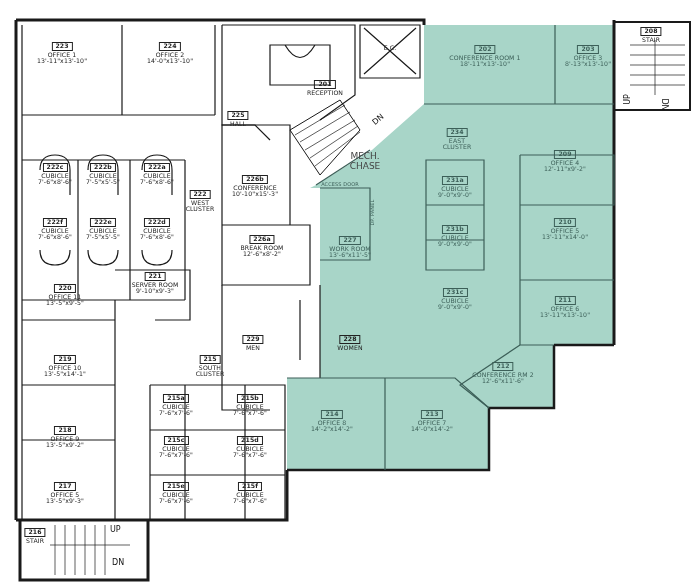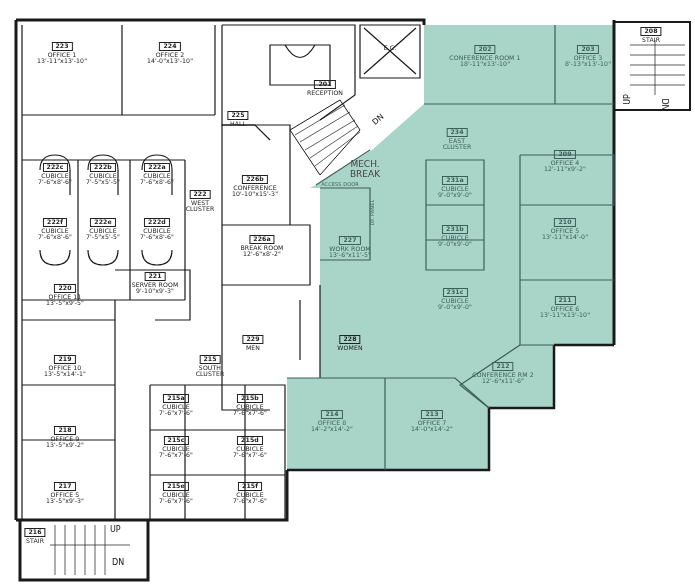--- a/index.html
+++ b/index.html
@@ -75,21 +75,21 @@
 <div class="arrowtxt" style="left:622px;top:95px;transform:rotate(-90deg)">UP</div>
 <div class="arrowtxt" style="left:658px;top:100px;transform:rotate(90deg)">DN</div>
 
 <div class="lbl hl" style="left:457px;top:128px"><span class="num">234</span><br><span>EAST</span><br><span>CLUSTER</span></div>
 <div class="lbl hl" style="left:565px;top:150px"><span class="num">209</span><br><span>OFFICE 4</span><br><span>12'-11"x9'-2"</span></div>
 <div class="lbl hl" style="left:565px;top:218px"><span class="num">210</span><br><span>OFFICE 5</span><br><span>13'-11"x14'-0"</span></div>
 <div class="lbl hl" style="left:565px;top:296px"><span class="num">211</span><br><span>OFFICE 6</span><br><span>13'-11"x13'-10"</span></div>
 <div class="lbl hl" style="left:455px;top:176px"><span class="num">231a</span><br><span>CUBICLE</span><br><span>9'-0"x9'-0"</span></div>
 <div class="lbl hl" style="left:455px;top:225px"><span class="num">231b</span><br><span>CUBICLE</span><br><span>9'-0"x9'-0"</span></div>
 <div class="lbl hl" style="left:455px;top:288px"><span class="num">231c</span><br><span>CUBICLE</span><br><span>9'-0"x9'-0"</span></div>
-<div class="big" style="left:365px;top:160px"><span>MECH.</span><br><span>BREAK</span></div>
+<div class="big" style="left:365px;top:152px"><span>MECH.</span><br><span>CHASE</span></div>
 <div class="lbl hl" style="left:340px;top:182px;font-size:5px">ACCESS DOOR</div>
 <div class="lbl hl" style="left:360px;top:210px;font-size:5px;transform:rotate(-90deg)">DP. PANEL</div>
 <div class="lbl hl" style="left:350px;top:236px"><span class="num">227</span><br><span>WORK ROOM</span><br><span>13'-6"x11'-5"</span></div>
 
 <div class="lbl" style="left:255px;top:175px"><span class="num">226b</span><br><span>CONFERENCE</span><br><span>10'-10"x15'-3"</span></div>
 <div class="lbl" style="left:262px;top:235px"><span class="num">226a</span><br><span>BREAK ROOM</span><br><span>12'-6"x8'-2"</span></div>
 <div class="lbl" style="left:253px;top:335px"><span class="num">229</span><br><span>MEN</span></div>
 <div class="lbl" style="left:350px;top:335px"><span class="num">228</span><br><span>WOMEN</span></div>
 
 <div class="lbl" style="left:200px;top:190px"><span class="num">222</span><br><span>WEST</span><br><span>CLUSTER</span></div>

